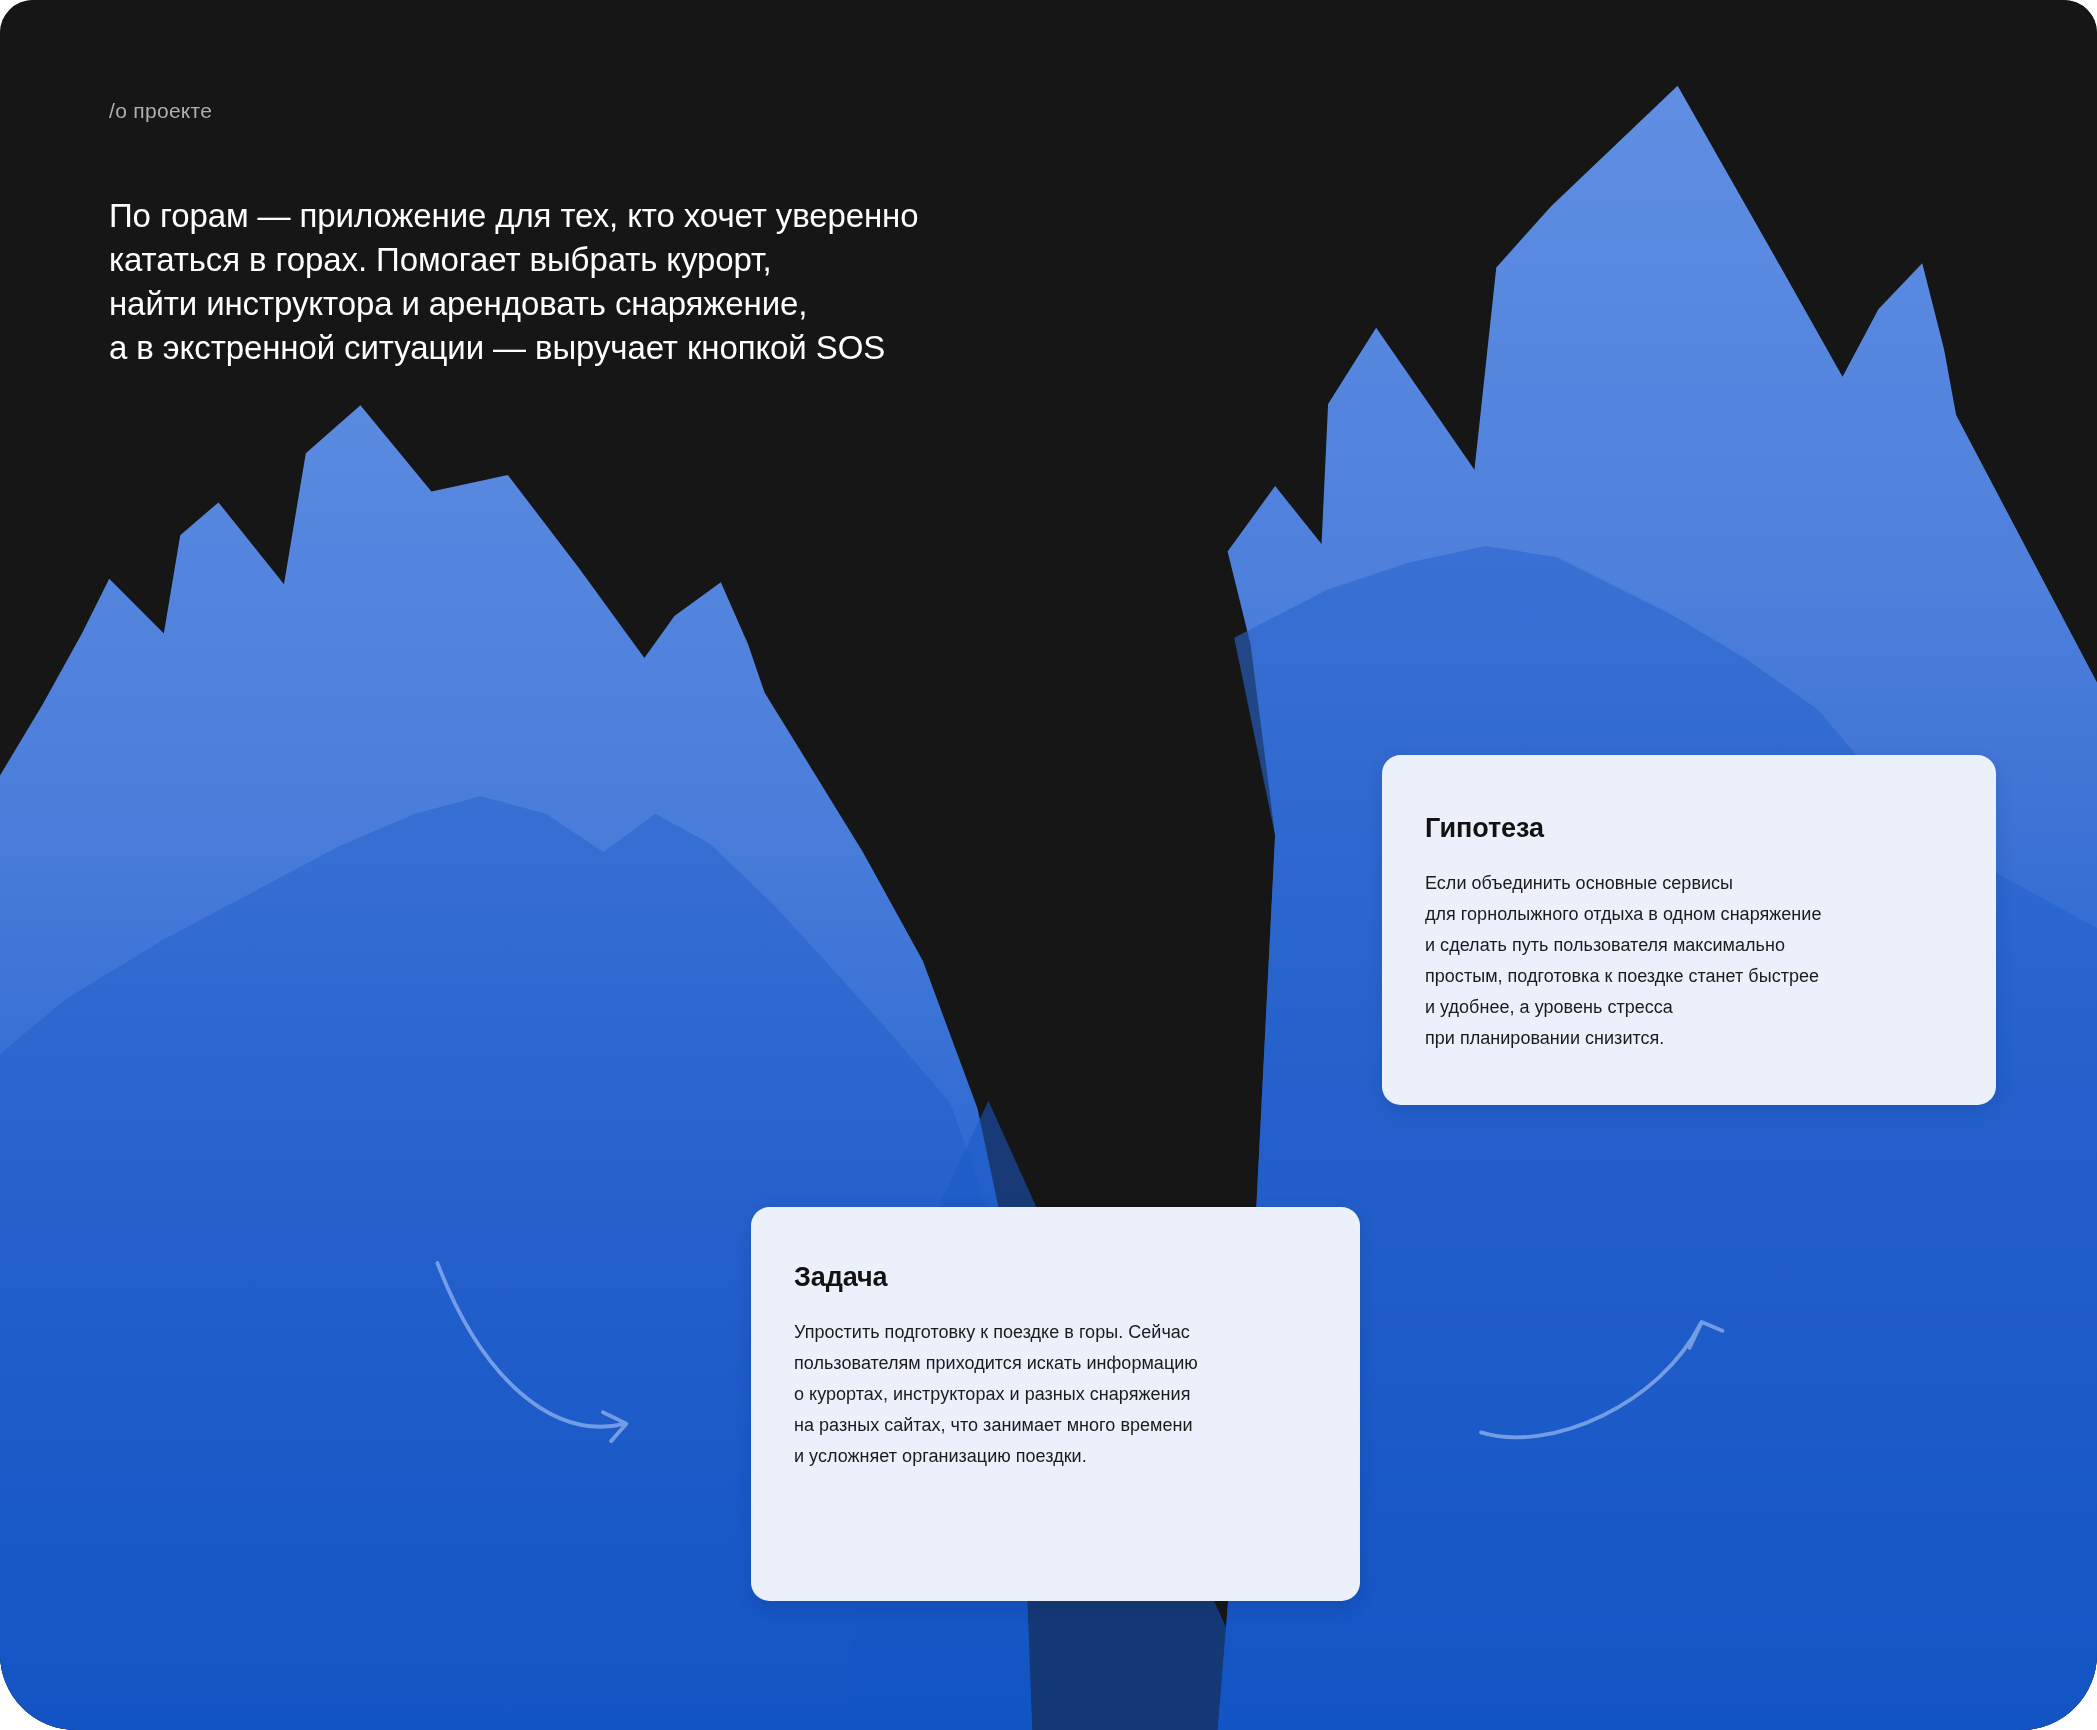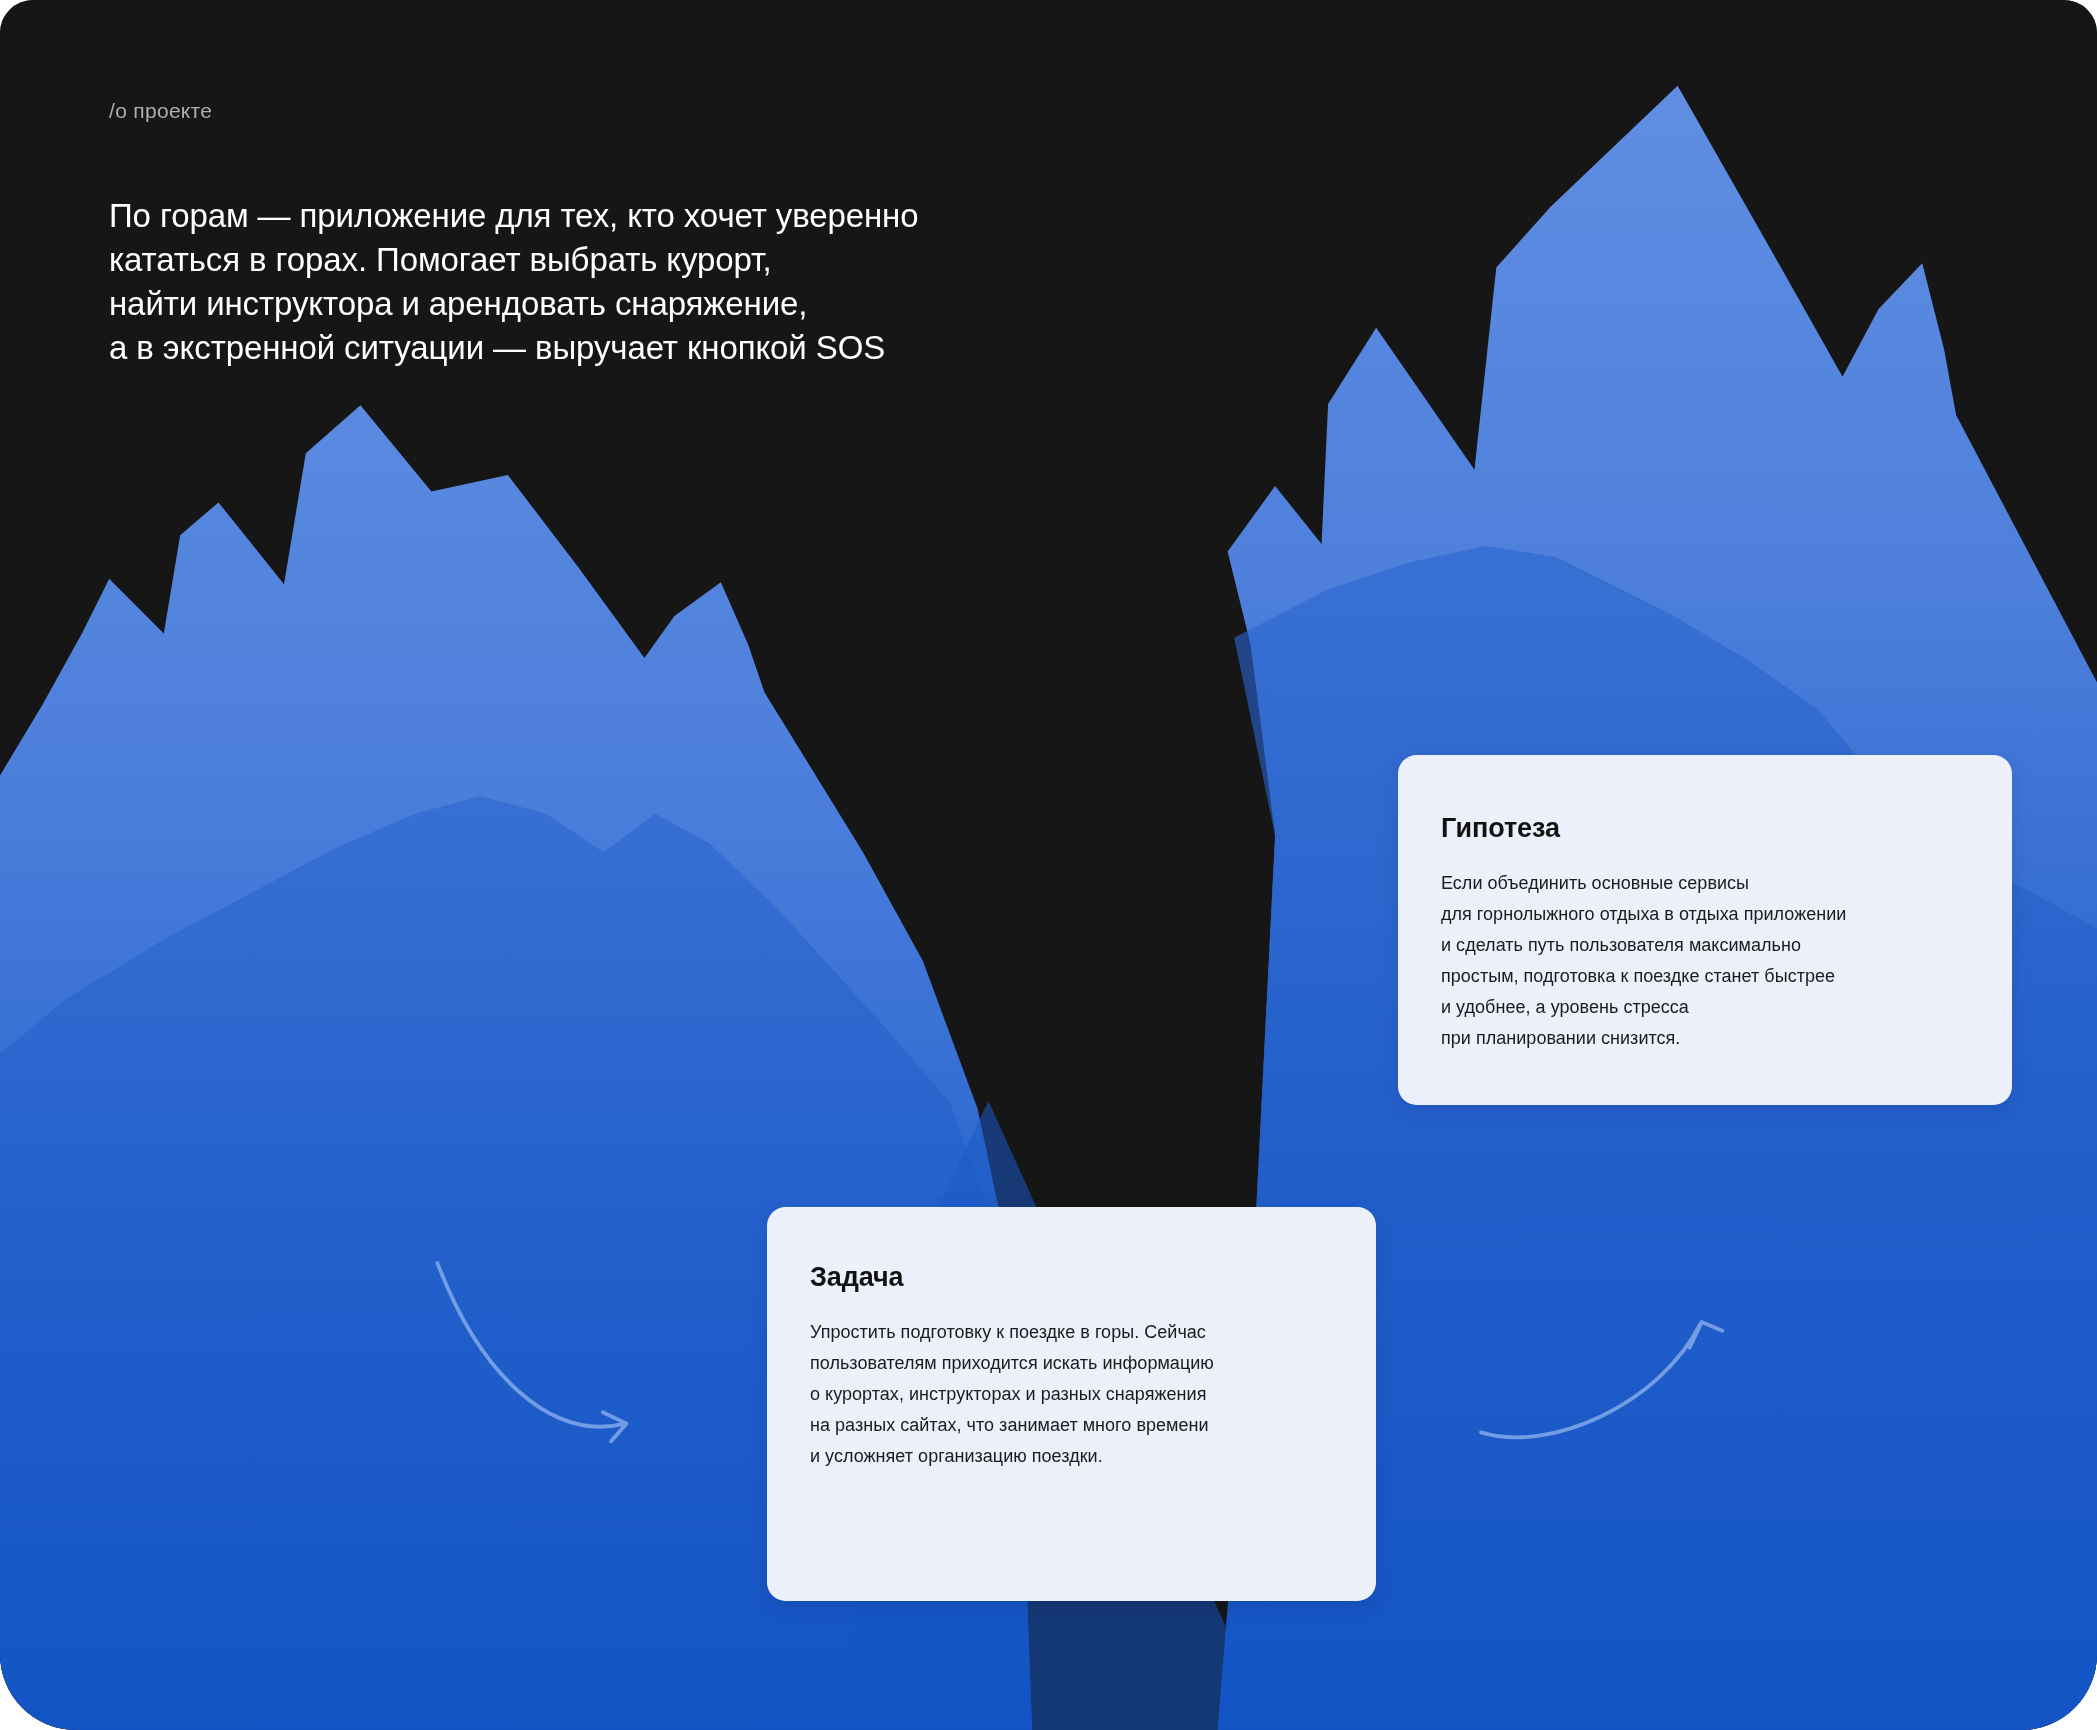--- a/index.html
+++ b/index.html
@@ -48,21 +48,20 @@
     letter-spacing:-0.1px;
     white-space:nowrap;
   }
   .headline .ln{ display:block; }
   
   .card{
     position:absolute;
     background:#ebf0fb;
     border-radius:18.6px;
     box-shadow:0 5.5px 18.6px rgba(6,24,64,.13);
-    margin-left:16px;
   }
   .card-title{
     color:#121212;
     font-weight:700;
     font-size:27px;
     letter-spacing:-0.1px;
     line-height:1;
   }
   .card-body{
     color:#1b1b1b;
@@ -234,21 +233,21 @@
       <span class="ln">кататься  в горах. Помогает выбрать курорт,</span>
       <span class="ln">найти инструктора и арендовать снаряжение,</span>
       <span class="ln">а в экстренной ситуации — выручает кнопкой SOS</span>
     </h1>
 
 
     <div class="card" id="card-hypothesis">
       <div class="card-title">Гипотеза</div>
       <div class="card-body">
         <span class="ln">Если объединить основные сервисы</span>
-        <span class="ln">для горнолыжного отдыха в отдыха приложении</span>
+        <span class="ln">для горнолыжного отдыха в одном снаряжение</span>
         <span class="ln">и сделать путь пользователя максимально</span>
         <span class="ln">простым, подготовка к поездке станет быстрее</span>
         <span class="ln">и удобнее, а уровень стресса</span>
         <span class="ln">при планировании снизится.</span>
       </div>
     </div>
 
     <div class="card" id="card-task">
       <div class="card-title">Задача</div>
       <div class="card-body">

